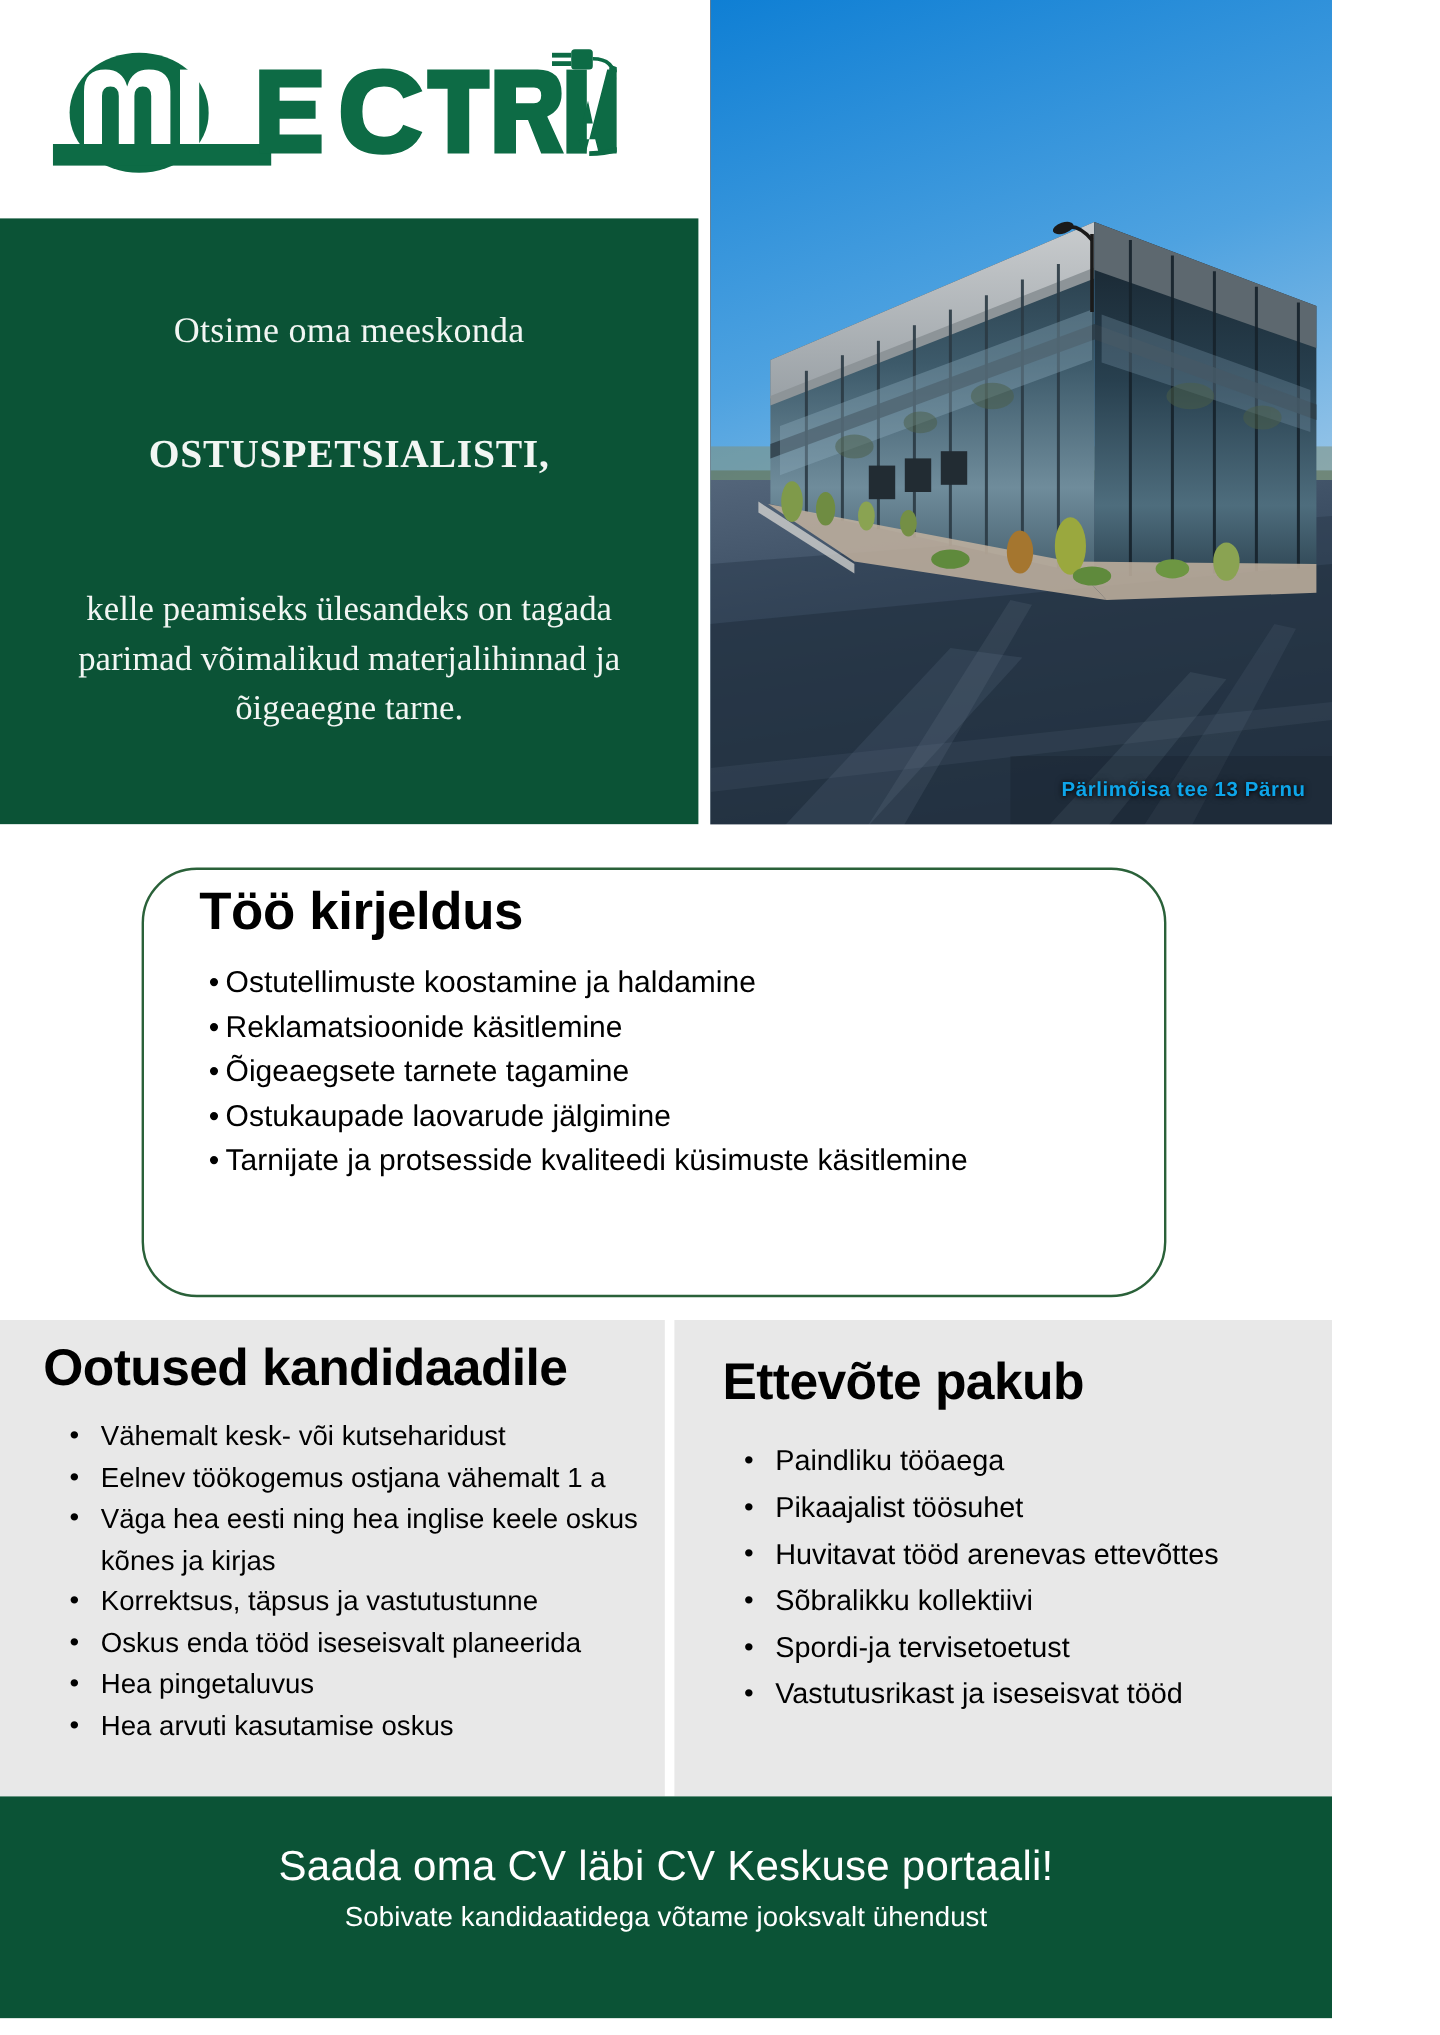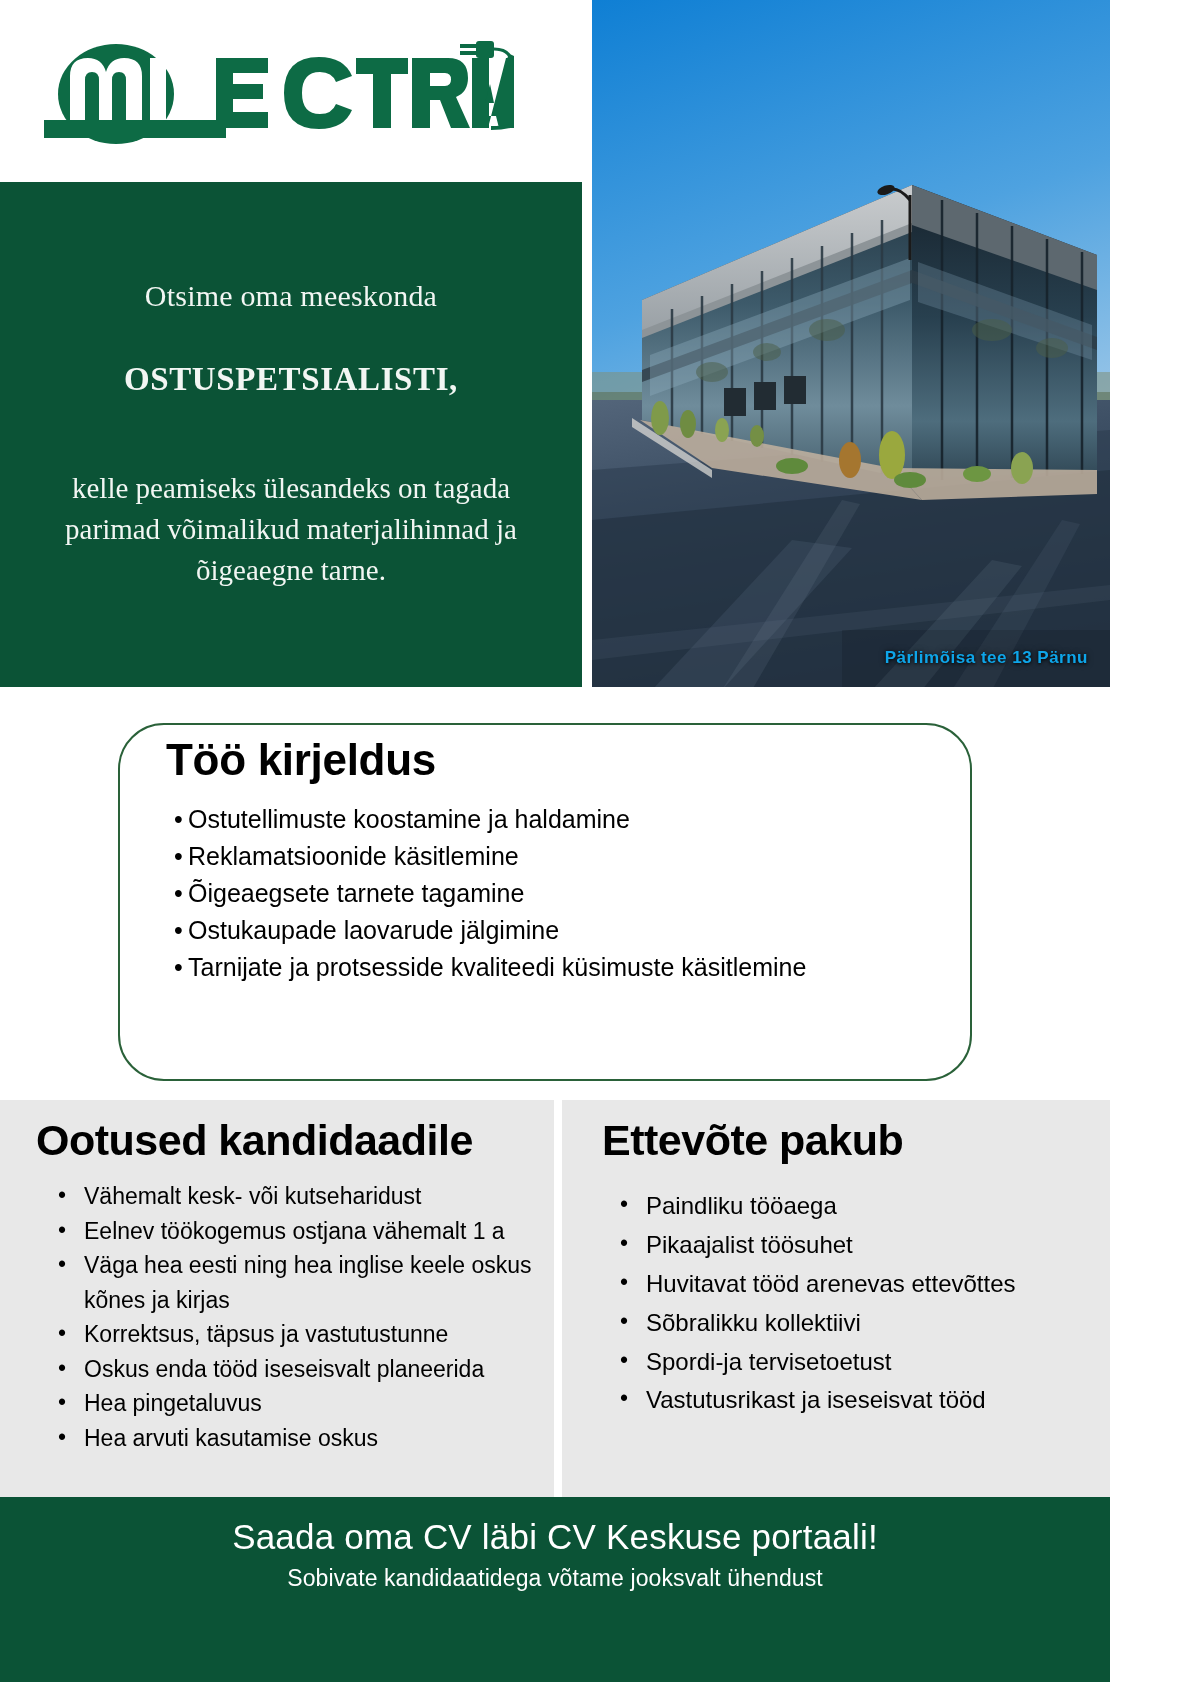--- a/index.html
+++ b/index.html
@@ -52,20 +52,21 @@
     background: #0b5336;
     color: #f2f6f3;
     box-sizing: border-box;
     padding: 0 46px;
     display: flex;
     flex-direction: column;
     justify-content: center;
     align-items: center;
     text-align: center;
     font-family: "Liberation Serif", serif;
+    gap: 20px;
   }
   .intro-lead {
     font-size: 30px;
     line-height: 1.25;
     margin: 0 0 46px 0;
     letter-spacing: .2px;
   }
   .intro-role {
     font-size: 33px;
     font-weight: bold;
@@ -156,21 +157,21 @@
     background: #ffffff;
   }
   .col {
     position: absolute;
     top: 0;
     height: 397px;
     background: #e8e8e8;
     box-sizing: border-box;
   }
   .col-left { left: 0; width: 554px; padding: 16px 18px 0 36px; }
-  .col-right { left: 562px; width: 552px; padding: 16px 18px 0 18px; }
+  .col-right { left: 562px; width: 552px; padding: 28px 18px 0 18px; }
 
   .col-title {
     font-size: 43px;
     font-weight: bold;
     color: #000000;
     margin: 0 0 14px 0;
     letter-spacing: -0.5px;
     white-space: nowrap;
   }
   .col-right .col-title { margin-left: 22px; }
@@ -203,21 +204,21 @@
   
   .footer {
     position: absolute;
     left: 0;
     top: 1497px;
     width: 1110px;
     height: 185px;
     background: #0b5336;
     color: #ffffff;
     box-sizing: border-box;
-    padding-top: 20px;
+    padding-top: 39px;
     text-align: center;
   }
   .footer-main {
     font-size: 35px;
     margin: 0 0 8px 0;
     letter-spacing: .2px;
   }
   .footer-sub {
     font-size: 23px;
     margin: 0;

